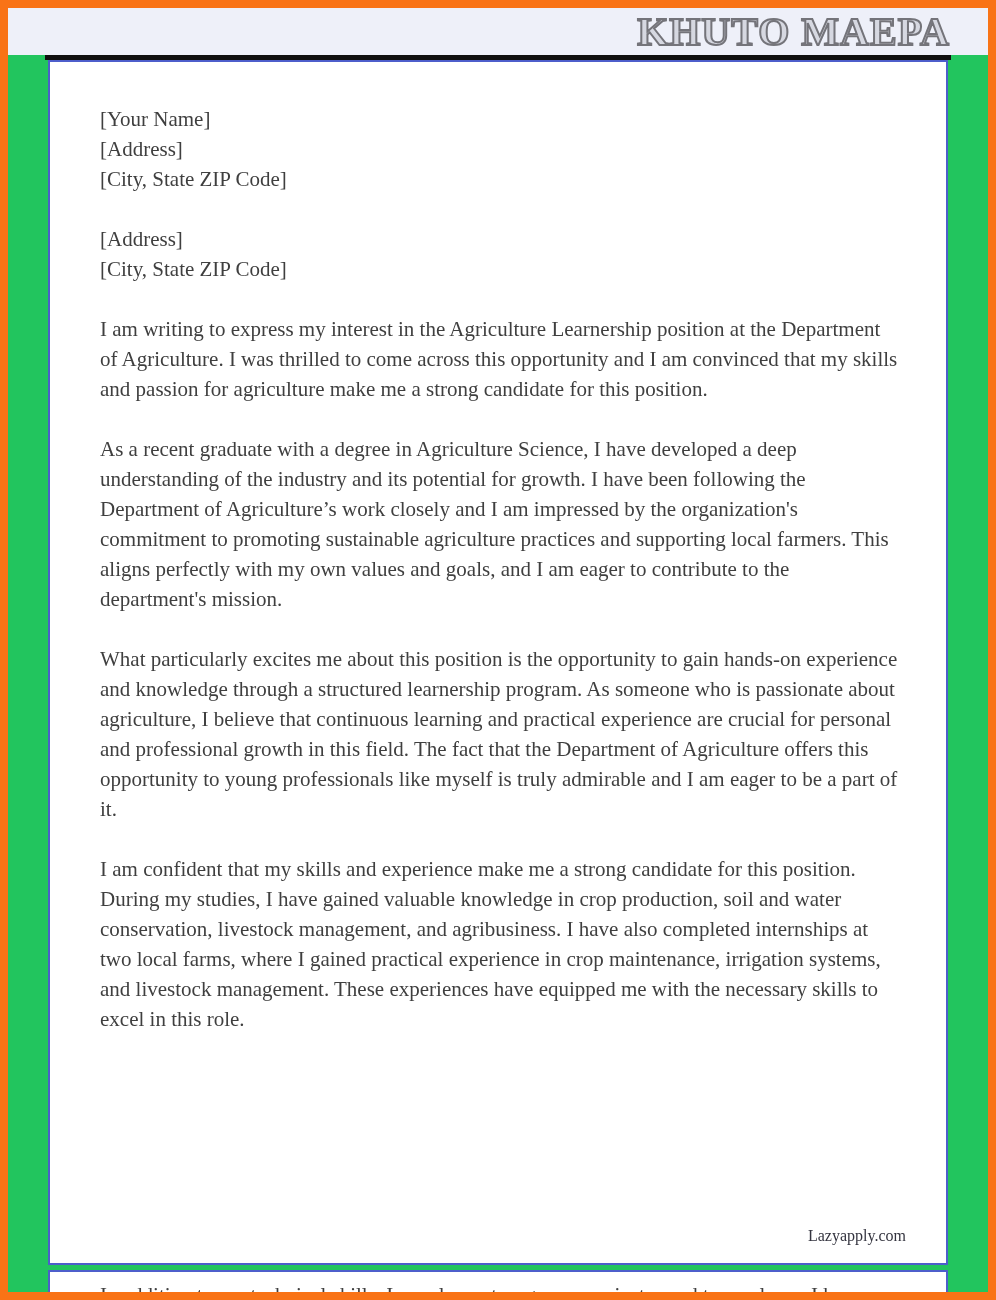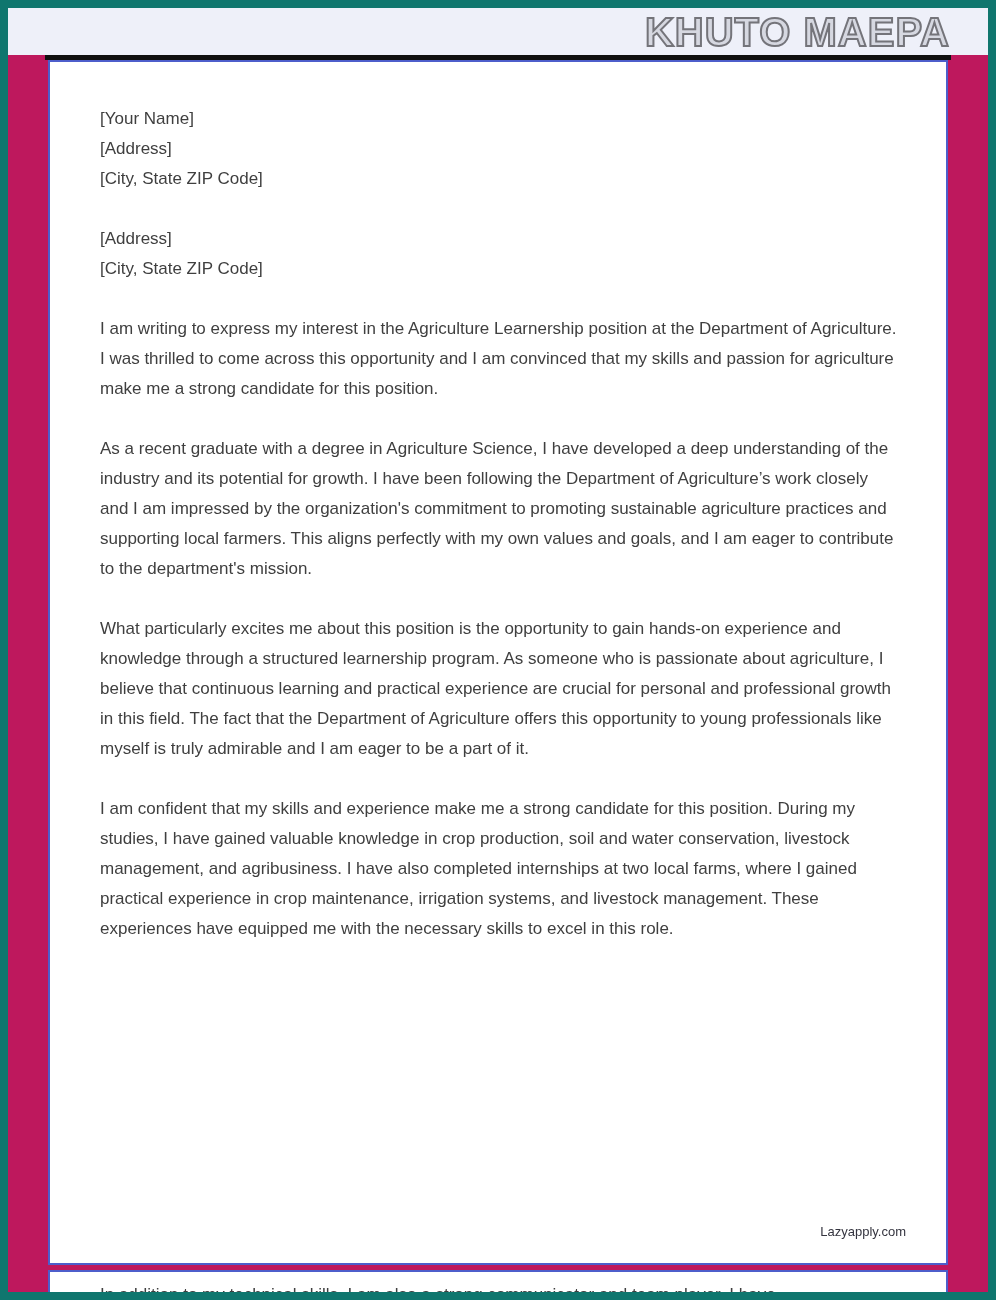--- a/index.html
+++ b/index.html
@@ -1,22 +1,22 @@
 <!DOCTYPE html>
 <html><head>
 <meta charset="utf-8">
 <style>
   html,body{margin:0;padding:0;background:#000;}
   .screen{
     position:relative;
     width:980px;height:1284px;
-    border:8px solid #0f766e;
-    background:#be185d;
+    border:8px solid #f97316;
+    background:#22c55e;
     overflow:hidden;
-    font-family:Liberation Sans, sans-serif;
+    font-family:Liberation Serif, serif;
   }
   .header-band{
     height:47px;
     background:#eef0f9;
     display:flex;
     align-items:center;
     justify-content:flex-end;
     padding-right:38px;
   }
   .brand{
@@ -44,31 +44,31 @@
   .page-1{
     height:1205px;
     padding:42px 46px 0 50px;
     position:relative;
   }
   .page-2{
     margin-top:5px;
     padding:8px 46px 20px 50px;
   }
   .letter-line, .letter p{
-    font-size:17px;
+    font-size:21px;
     line-height:30px;
     color:#3f3f3f;
   }
   .block{margin:0 0 30px 0;}
   .letter p{margin:0 0 30px 0;}
   .watermark{
     position:absolute;
     right:40px;
-    bottom:24px;
-    font-size:13px;
+    bottom:18px;
+    font-size:16px;
     color:#34343f;
   }
 </style>
 </head>
 <body>
 
 <div class="screen">
 
   <div class="header-band">
     <div class="brand">KHUTO MAEPA</div>

